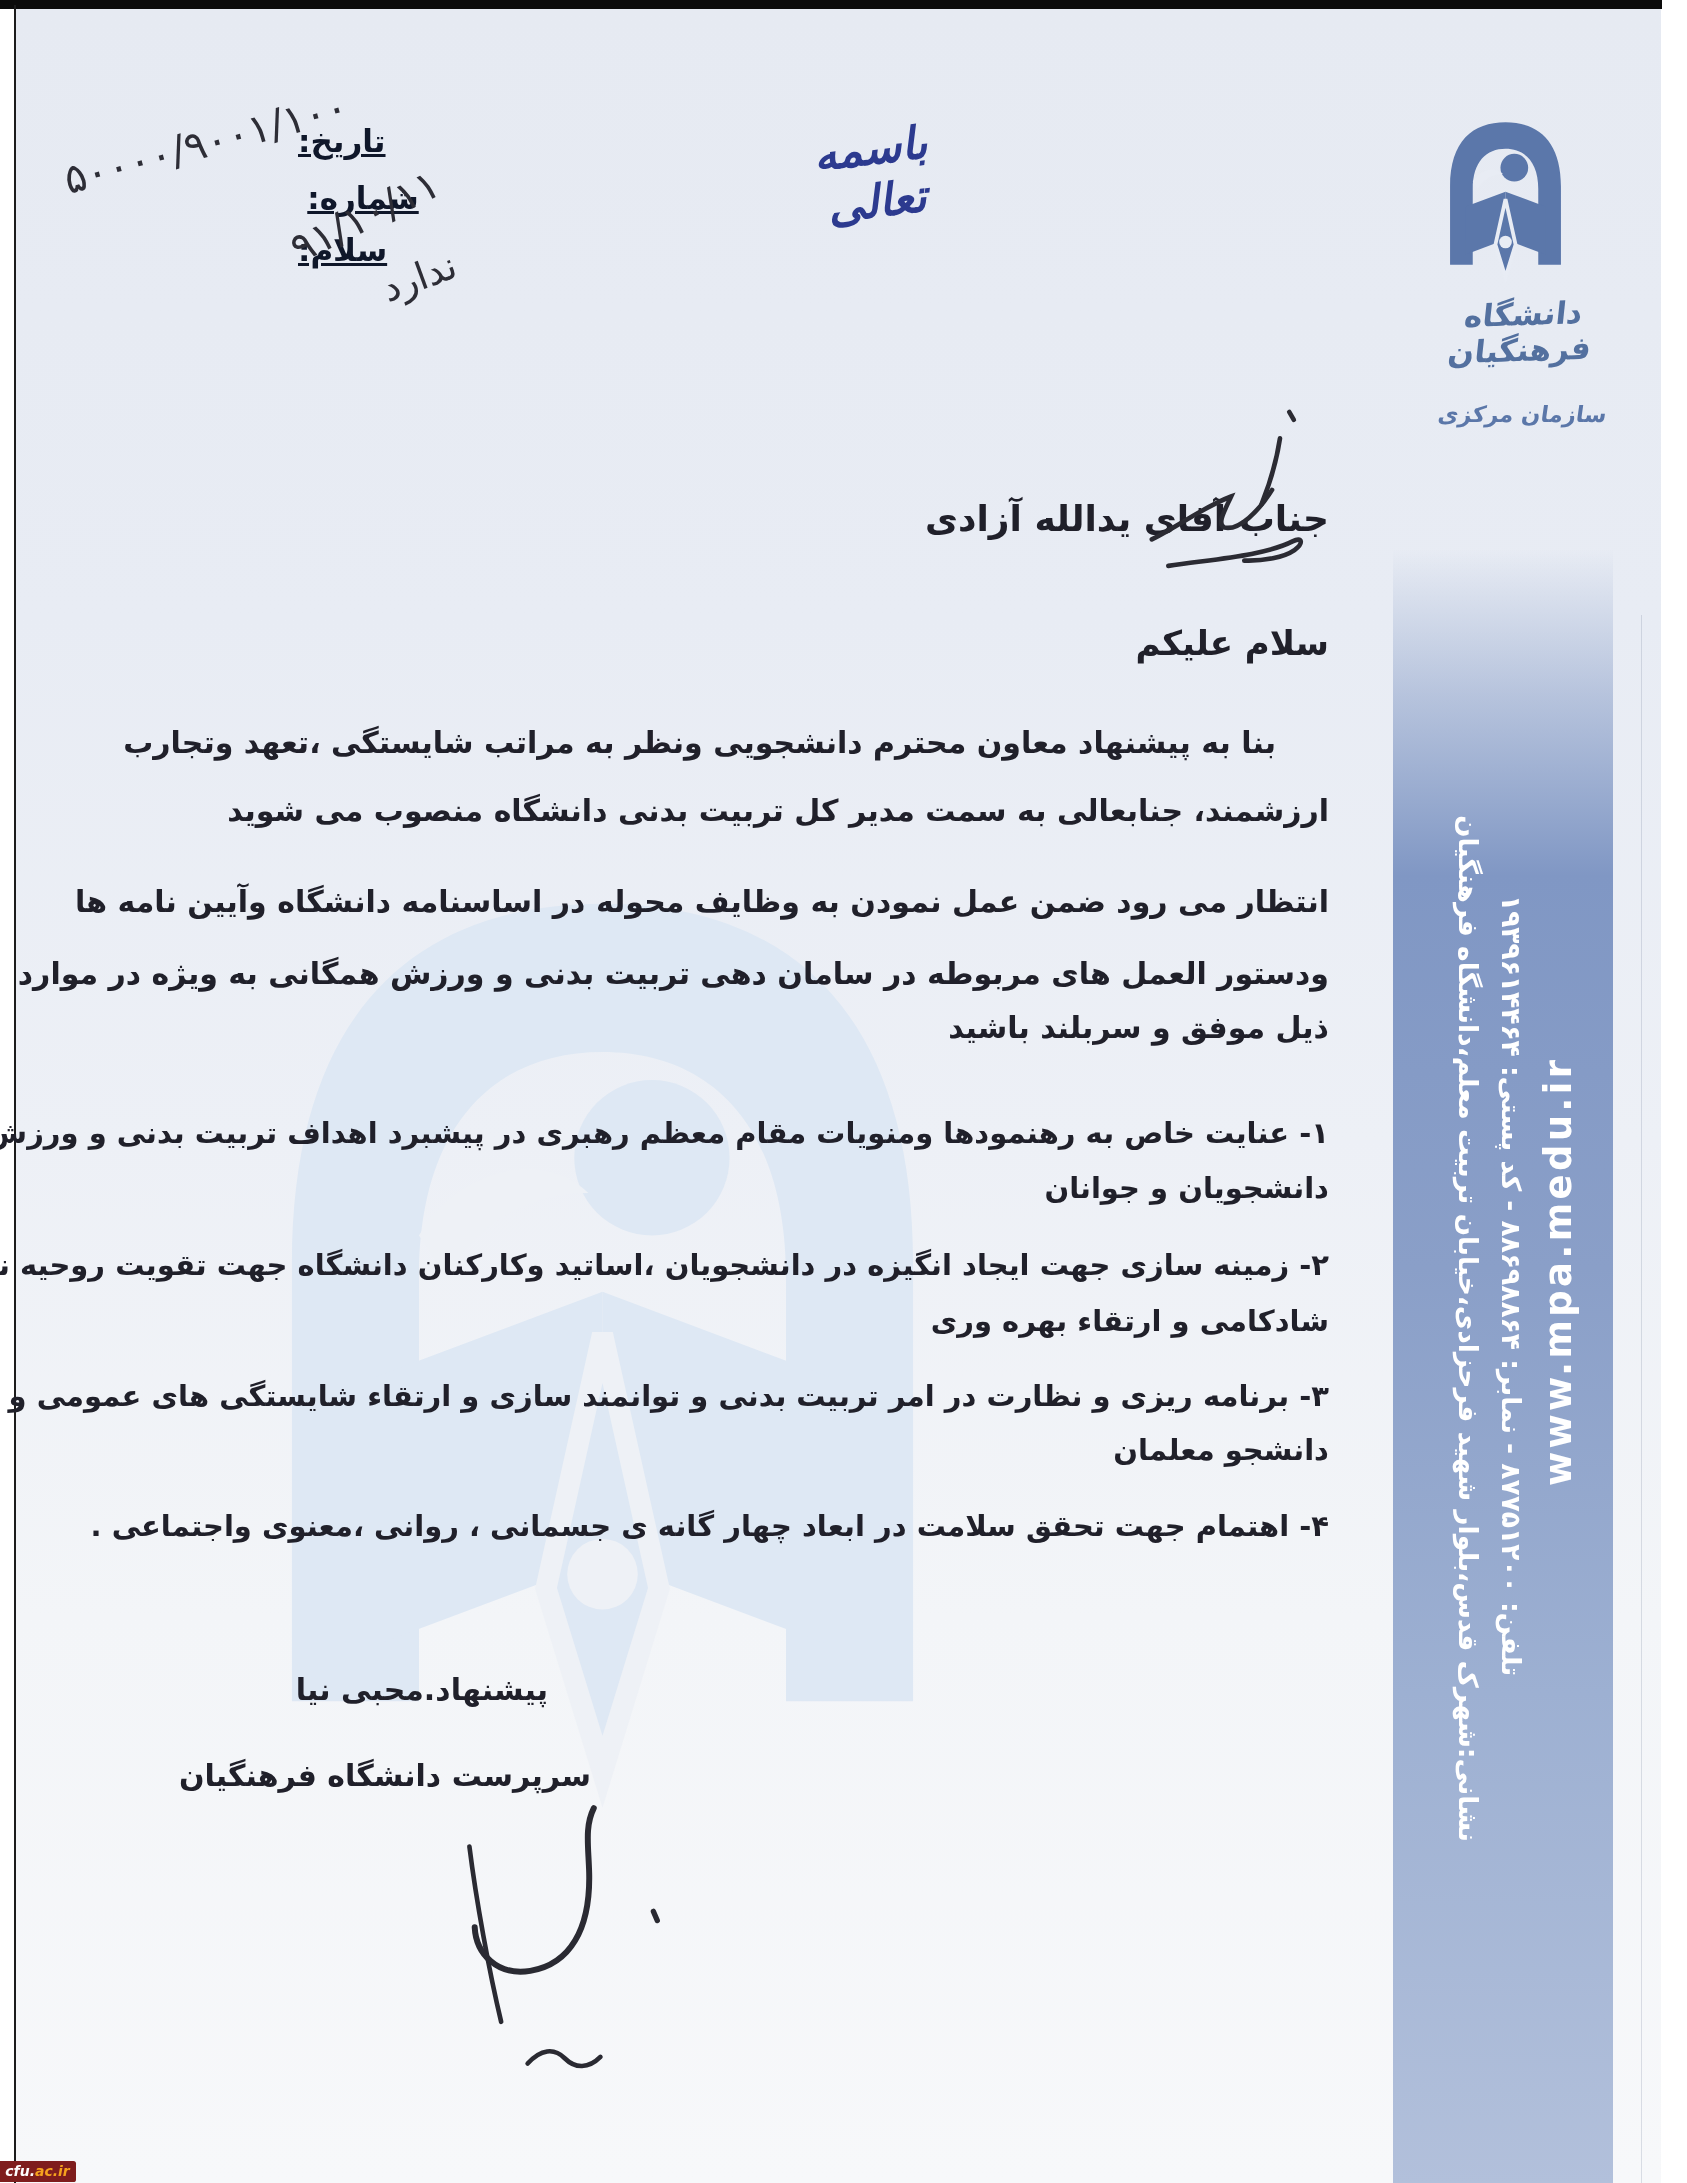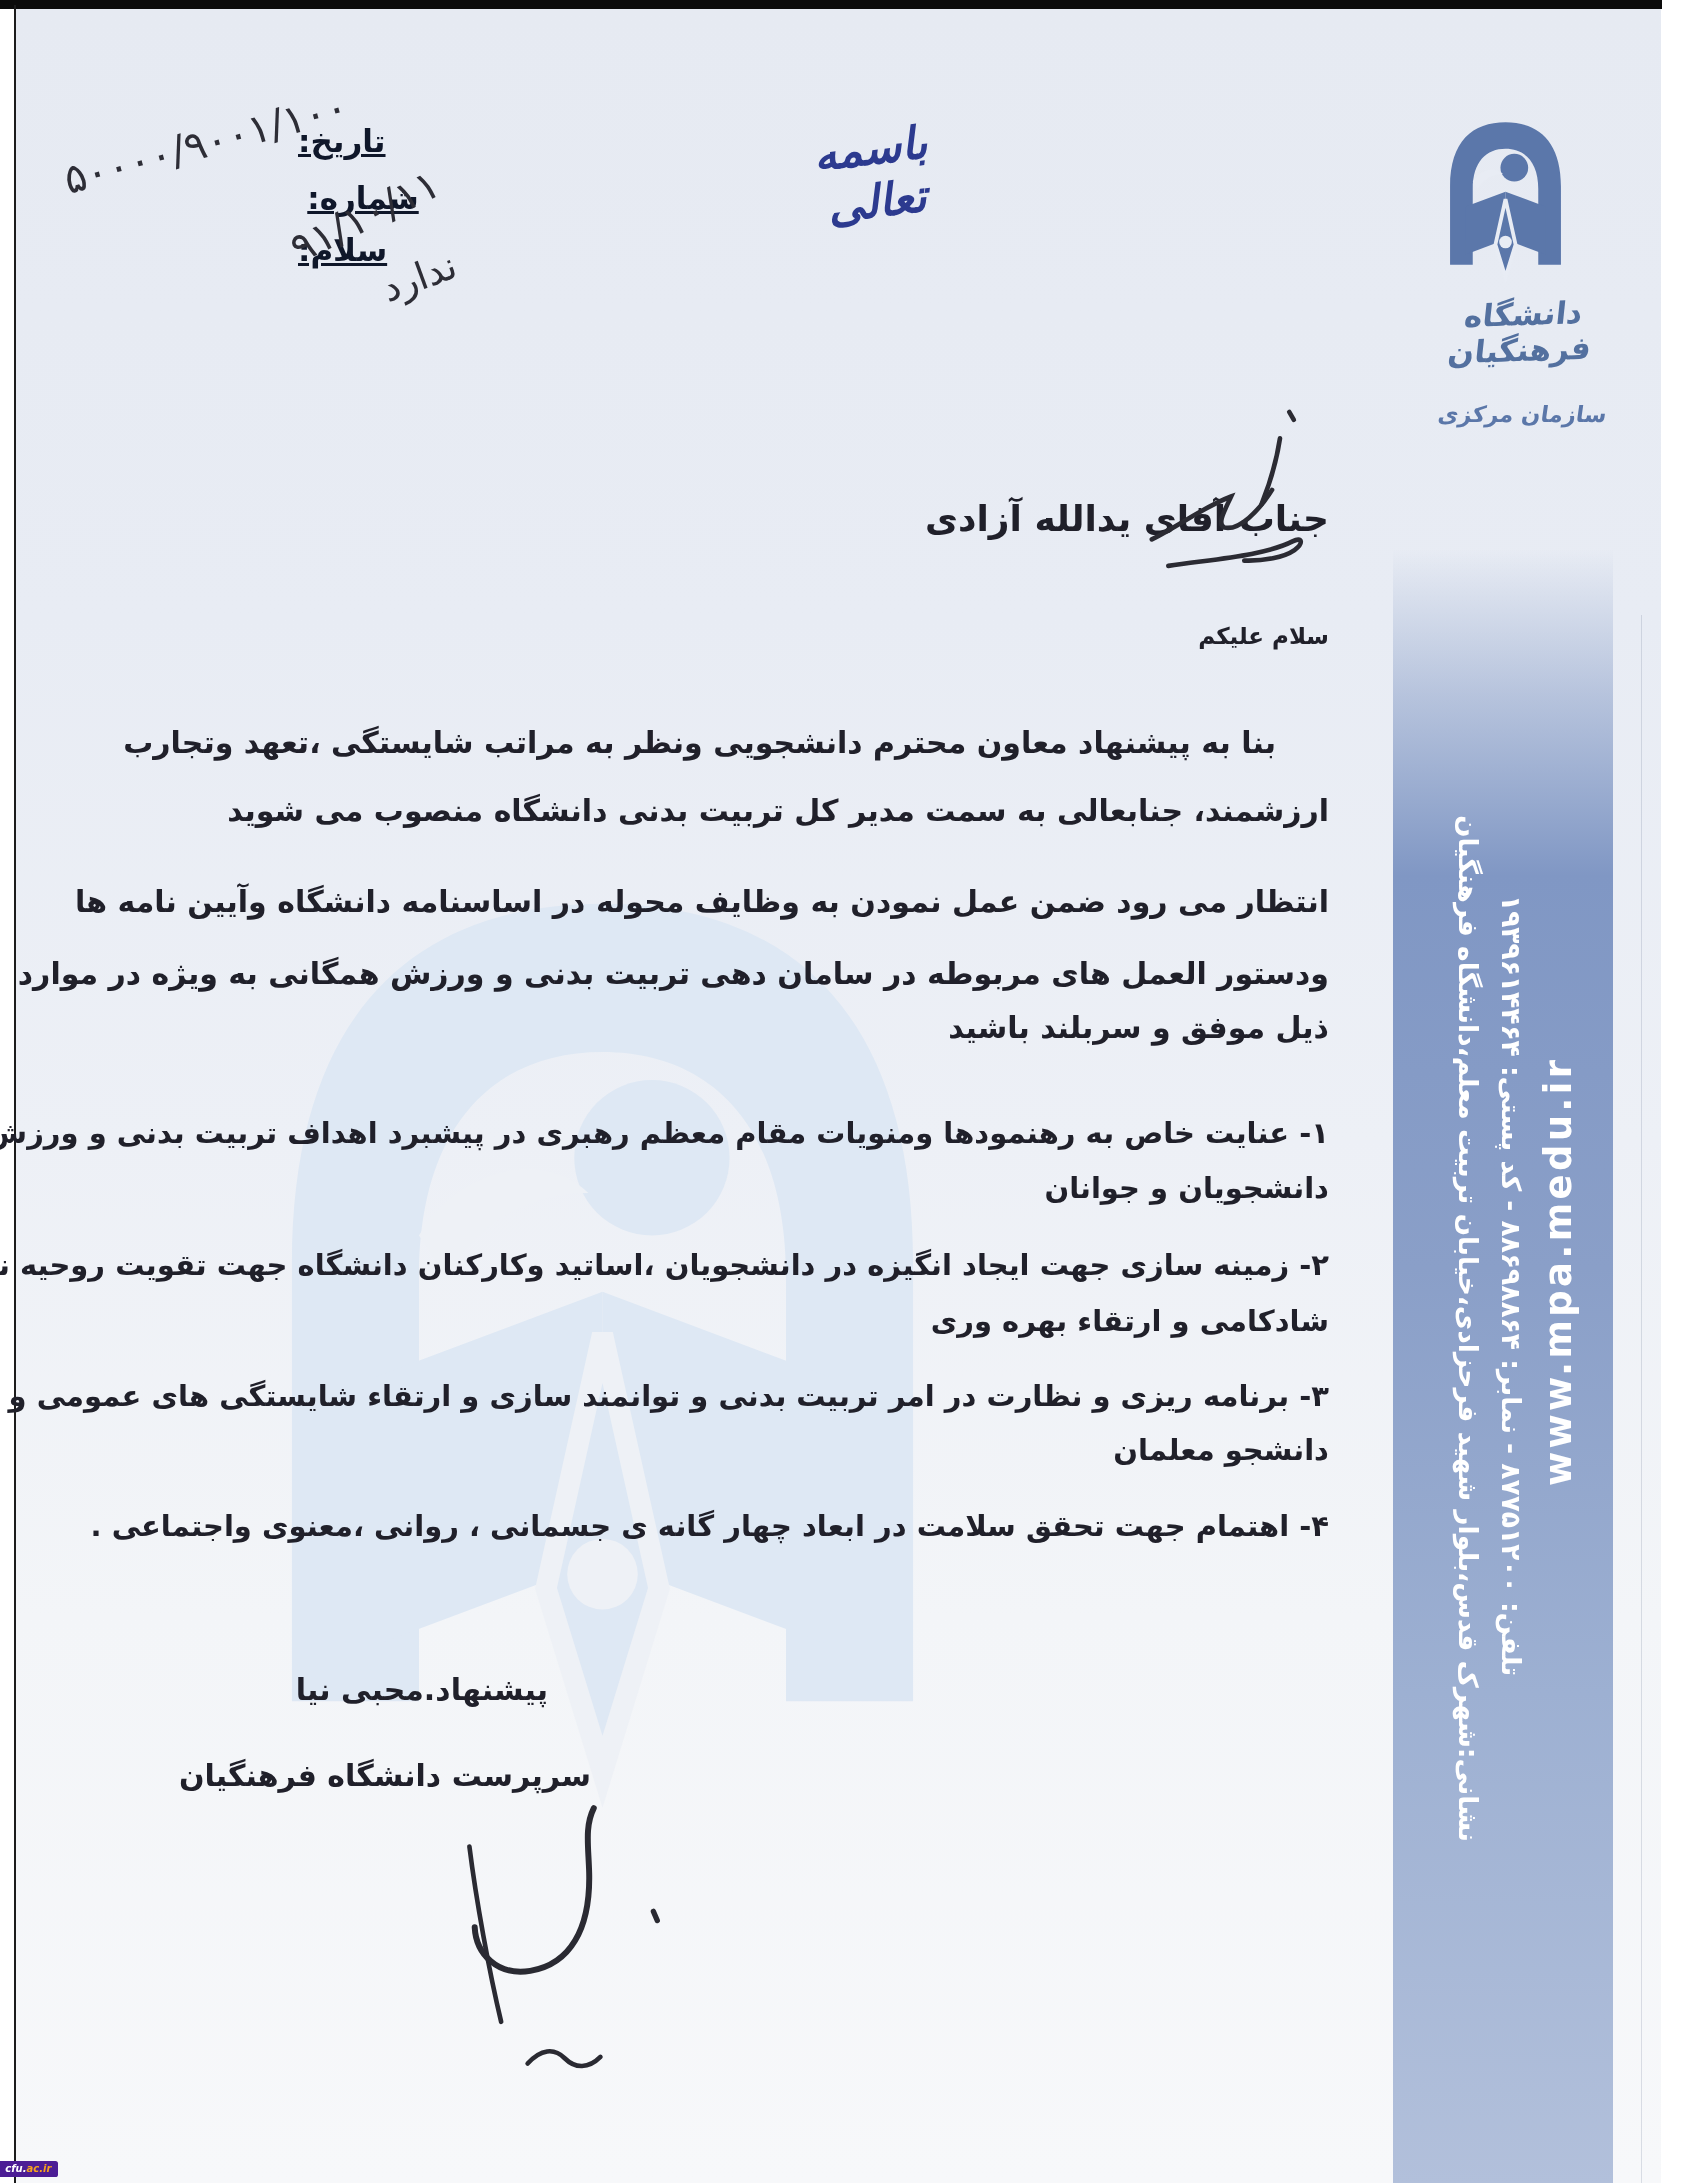--- a/index.html
+++ b/index.html
@@ -46,26 +46,26 @@
   .org-name{
     position:absolute;left:1396px;top:296px;width:251px;text-align:center;z-index:3;
     color:#53709f;font-weight:bold;font-size:31px;direction:rtl;transform:skewX(-8deg) rotate(-2deg);
   }
   .org-sub{
     position:absolute;left:1423px;top:401px;width:199px;text-align:center;z-index:3;
     color:#5b77a9;font-weight:bold;font-size:22.5px;direction:rtl;transform:skewX(-8deg);
   }
   
   .txt{position:absolute;z-index:3;direction:rtl;color:#20202a;font-weight:bold;white-space:nowrap;}
-  .fs54{font-size:36px;} .fs50{font-size:23px;} .fs46{font-size:30px;} .fs44{font-size:29px;}
+  .fs54{font-size:36px;} .fs50{font-size:34px;} .fs46{font-size:30px;} .fs44{font-size:29px;}
   .scribble{position:absolute;z-index:4;}
   
   .badge{
-    position:absolute;left:0;top:2161px;z-index:6;background:#4c1d95;border-radius:0 2.6px 2.6px 0;
-    padding:2px 6.6px 2.6px 5.3px;font-style:italic;font-weight:bold;font-size:10px;color:#fff;
+    position:absolute;left:0;top:2161px;z-index:6;background:#7f1d1d;border-radius:0 2.6px 2.6px 0;
+    padding:2px 6.6px 2.6px 5.3px;font-style:italic;font-weight:bold;font-size:14px;color:#fff;
     font-family:"DejaVu Sans",sans-serif;
   }
   .badge .orange{color:#f6a21e;}
 </style>
 </head>
 <body>
 
 <div class="paper"></div>
 <div class="topbar"></div>
 <div class="leftline"></div>

